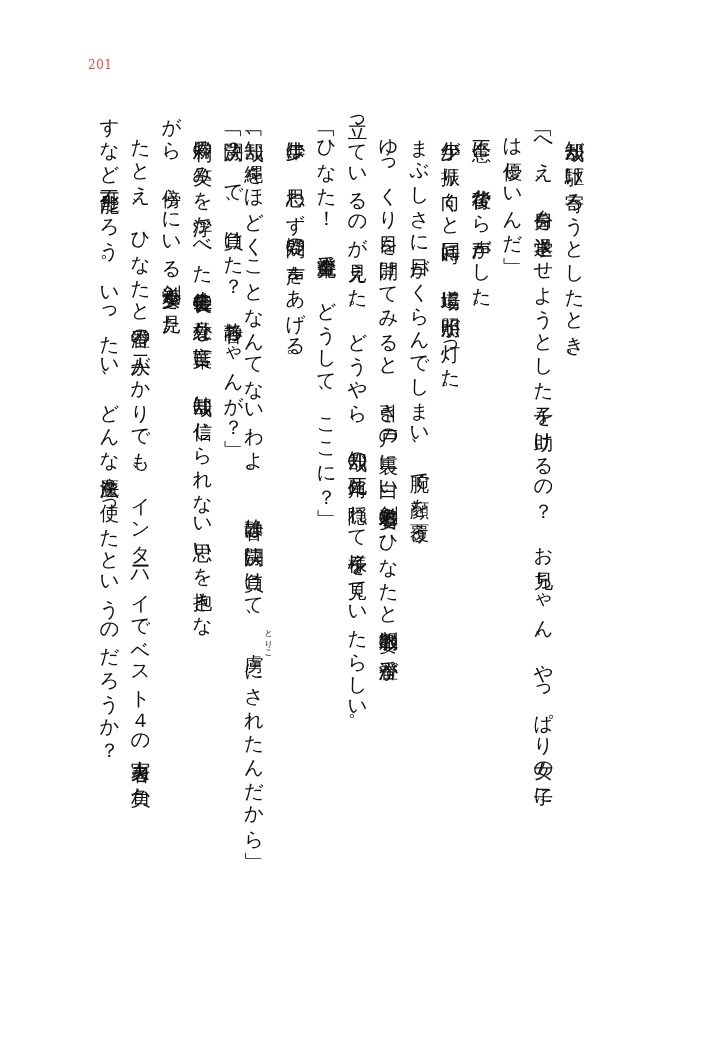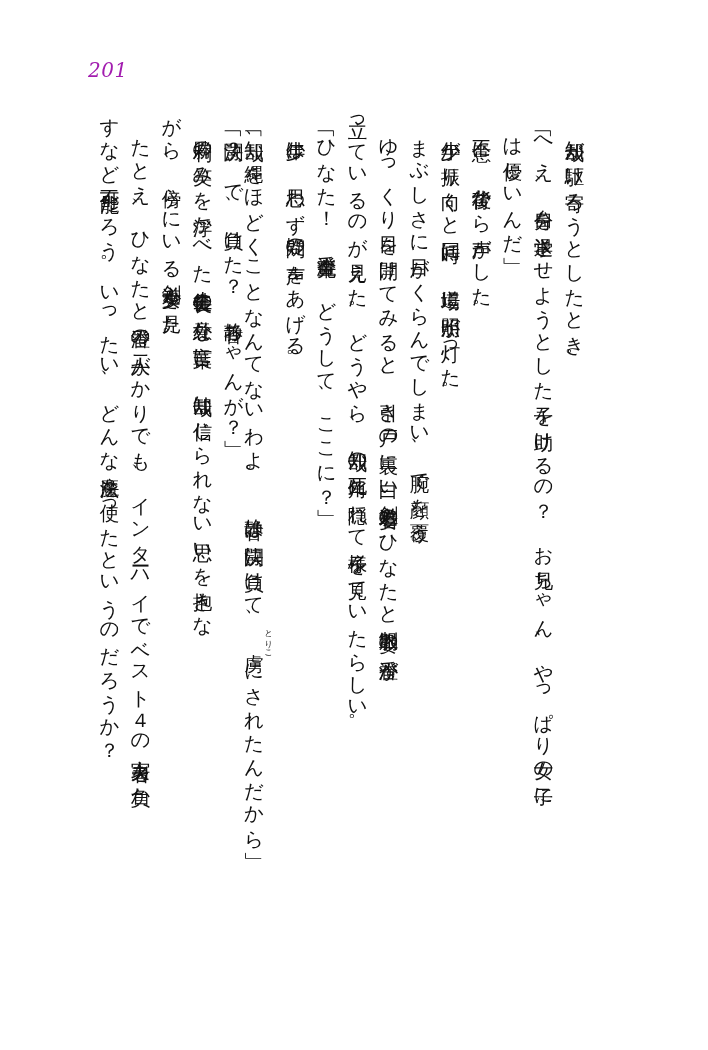--- a/index.html
+++ b/index.html
@@ -15,23 +15,22 @@
     width: 708px;
     height: 1050px;
     background: #ffffff;
     overflow: hidden;
   }
   .page-number {
     position: absolute;
     top: 58px;
     left: 88px;
     font-family: "DejaVu Serif", serif;
-    font-style: italic;
-    font-size: 20px;
-    color: #a21caf;
+    font-size: 12px;
+    color: #ef4444;
     letter-spacing: 0.5px;
   }
   
   .text-block {
     position: absolute;
     top: 104px;
     left: 64px;
     width: 520px;
     height: 900px;
     display: flex;

